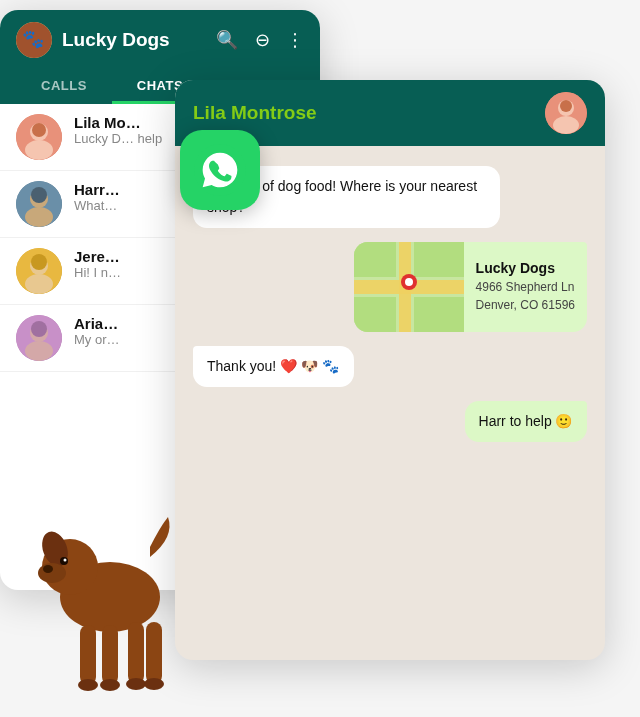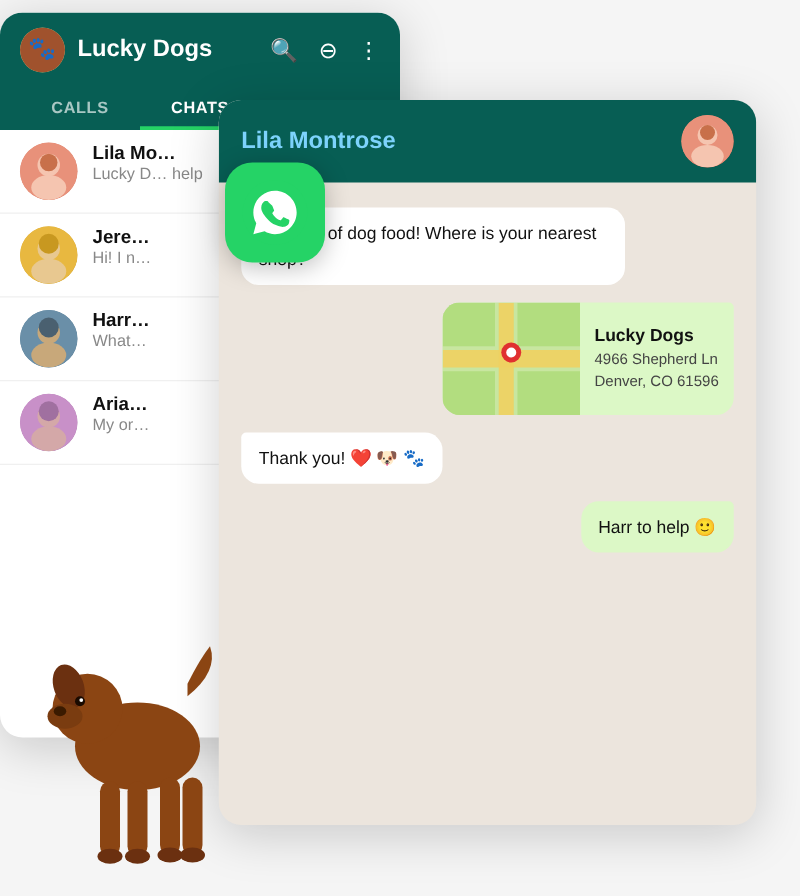--- a/index.html
+++ b/index.html
@@ -185,21 +185,21 @@
       display: flex;
       align-items: center;
       padding: 12px 18px;
       gap: 14px;
     }
 
     .chat-panel-name {
       flex: 1;
       font-size: 19px;
       font-weight: 700;
-      color: #7dd3fc;
+      color: #84cc16;
     }
 
     .chat-panel-avatar {
       width: 42px;
       height: 42px;
       border-radius: 50%;
       background: linear-gradient(135deg, #e8917a, #d4705a);
       overflow: hidden;
       display: flex;
       align-items: center;
@@ -329,45 +329,45 @@
           <ellipse cx="23" cy="36" rx="14" ry="10" fill="#f5c5b0"></ellipse>
           <circle cx="23" cy="16" r="7" fill="#c8704a"></circle>
         </svg>
       </div>
       <div class="chat-info">
         <div class="chat-name">Lila Mo…</div>
         <div class="chat-preview">Lucky D… help</div>
       </div>
     </div>
     <div class="chat-item">
+      <div class="chat-avatar face-male1">
+        <svg width="46" height="46" viewBox="0 0 46 46">
+          <circle cx="23" cy="23" r="23" fill="#6a8fa8"></circle>
+          <circle cx="23" cy="18" r="9" fill="#c8a87a"></circle>
+          <ellipse cx="23" cy="36" rx="14" ry="10" fill="#c8a87a"></ellipse>
+          <circle cx="23" cy="14" r="8" fill="#4a6070"></circle>
+        </svg>
+      </div>
+      <div class="chat-info">
+        <div class="chat-name">Harr…</div>
+        <div class="chat-preview">What…</div>
+      </div>
+    </div>
+    <div class="chat-item">
       <div class="chat-avatar face-male2">
         <svg width="46" height="46" viewBox="0 0 46 46">
           <circle cx="23" cy="23" r="23" fill="#e8b840"></circle>
           <circle cx="23" cy="18" r="9" fill="#e8c890"></circle>
           <ellipse cx="23" cy="36" rx="14" ry="10" fill="#e8c890"></ellipse>
           <circle cx="23" cy="14" r="8" fill="#c89820"></circle>
         </svg>
       </div>
       <div class="chat-info">
         <div class="chat-name">Jere…</div>
         <div class="chat-preview">Hi! I n…</div>
-      </div>
-    </div>
-    <div class="chat-item">
-      <div class="chat-avatar face-male1">
-        <svg width="46" height="46" viewBox="0 0 46 46">
-          <circle cx="23" cy="23" r="23" fill="#6a8fa8"></circle>
-          <circle cx="23" cy="18" r="9" fill="#c8a87a"></circle>
-          <ellipse cx="23" cy="36" rx="14" ry="10" fill="#c8a87a"></ellipse>
-          <circle cx="23" cy="14" r="8" fill="#4a6070"></circle>
-        </svg>
-      </div>
-      <div class="chat-info">
-        <div class="chat-name">Harr…</div>
-        <div class="chat-preview">What…</div>
       </div>
     </div>
     <div class="chat-item">
       <div class="chat-avatar face-female2">
         <svg width="46" height="46" viewBox="0 0 46 46">
           <circle cx="23" cy="23" r="23" fill="#c890c8"></circle>
           <circle cx="23" cy="18" r="9" fill="#d4a8a8"></circle>
           <ellipse cx="23" cy="36" rx="14" ry="10" fill="#d4a8a8"></ellipse>
           <circle cx="23" cy="14" r="8" fill="#a070a0"></circle>
         </svg>

